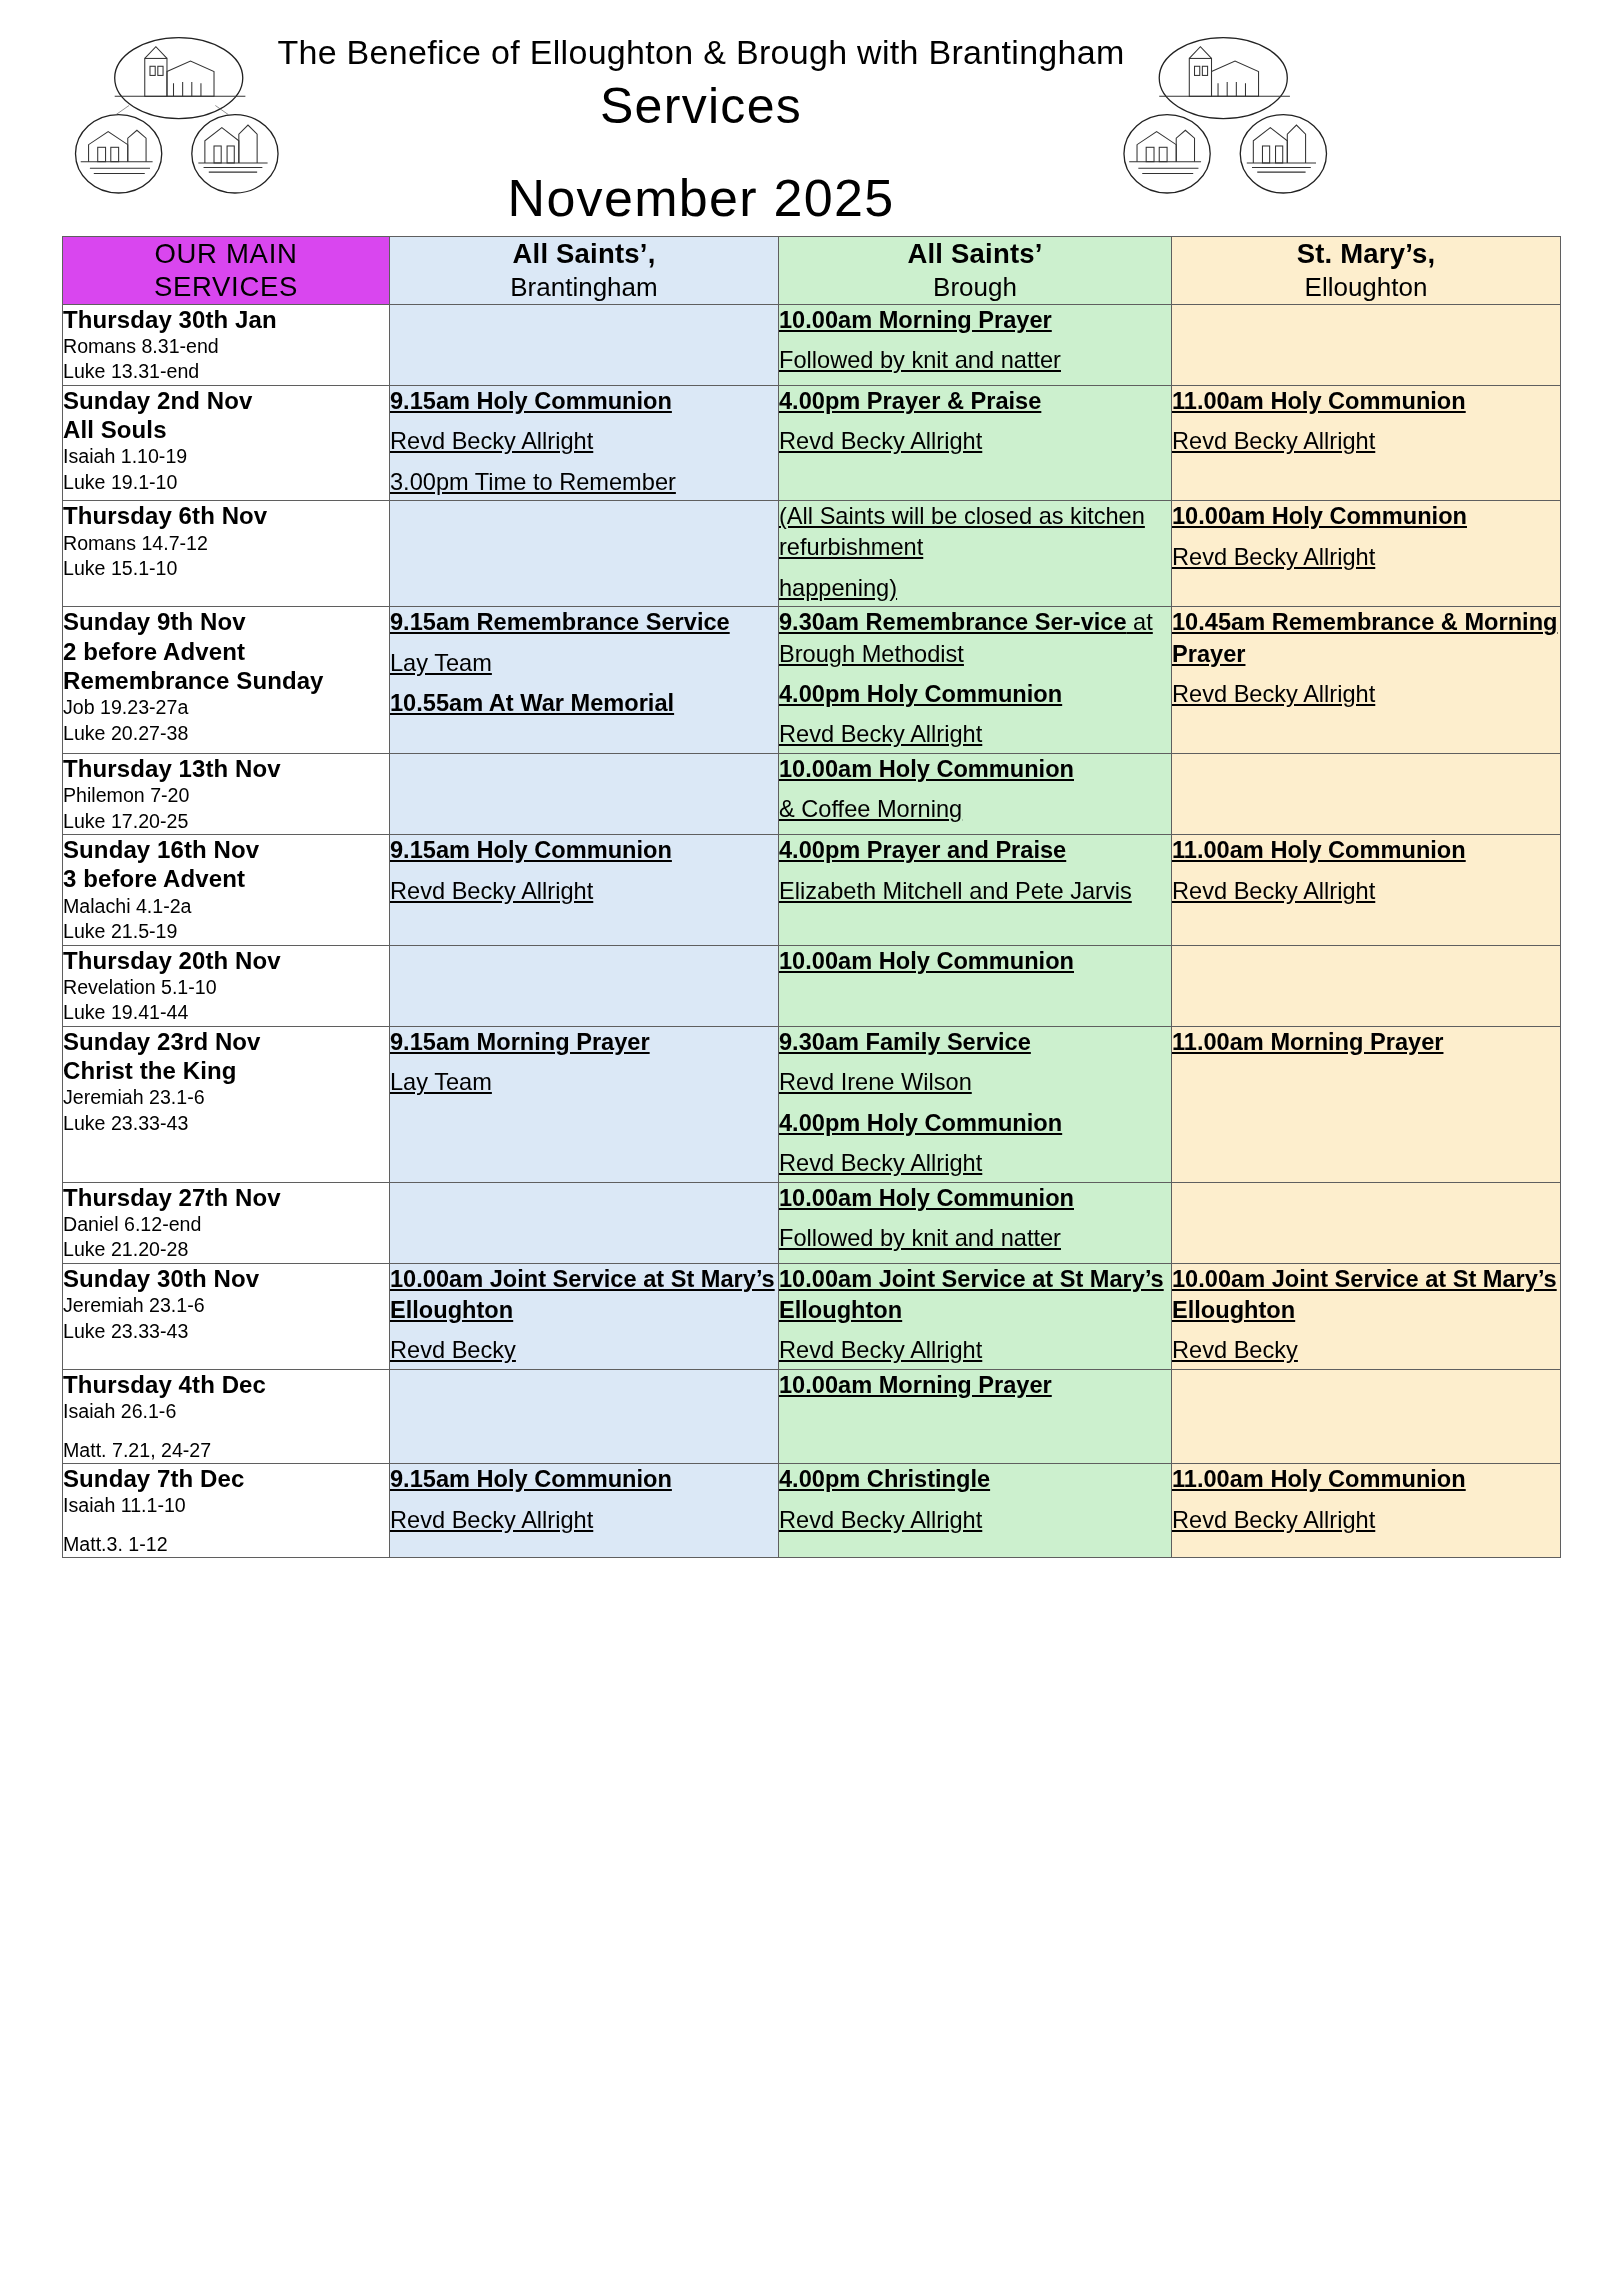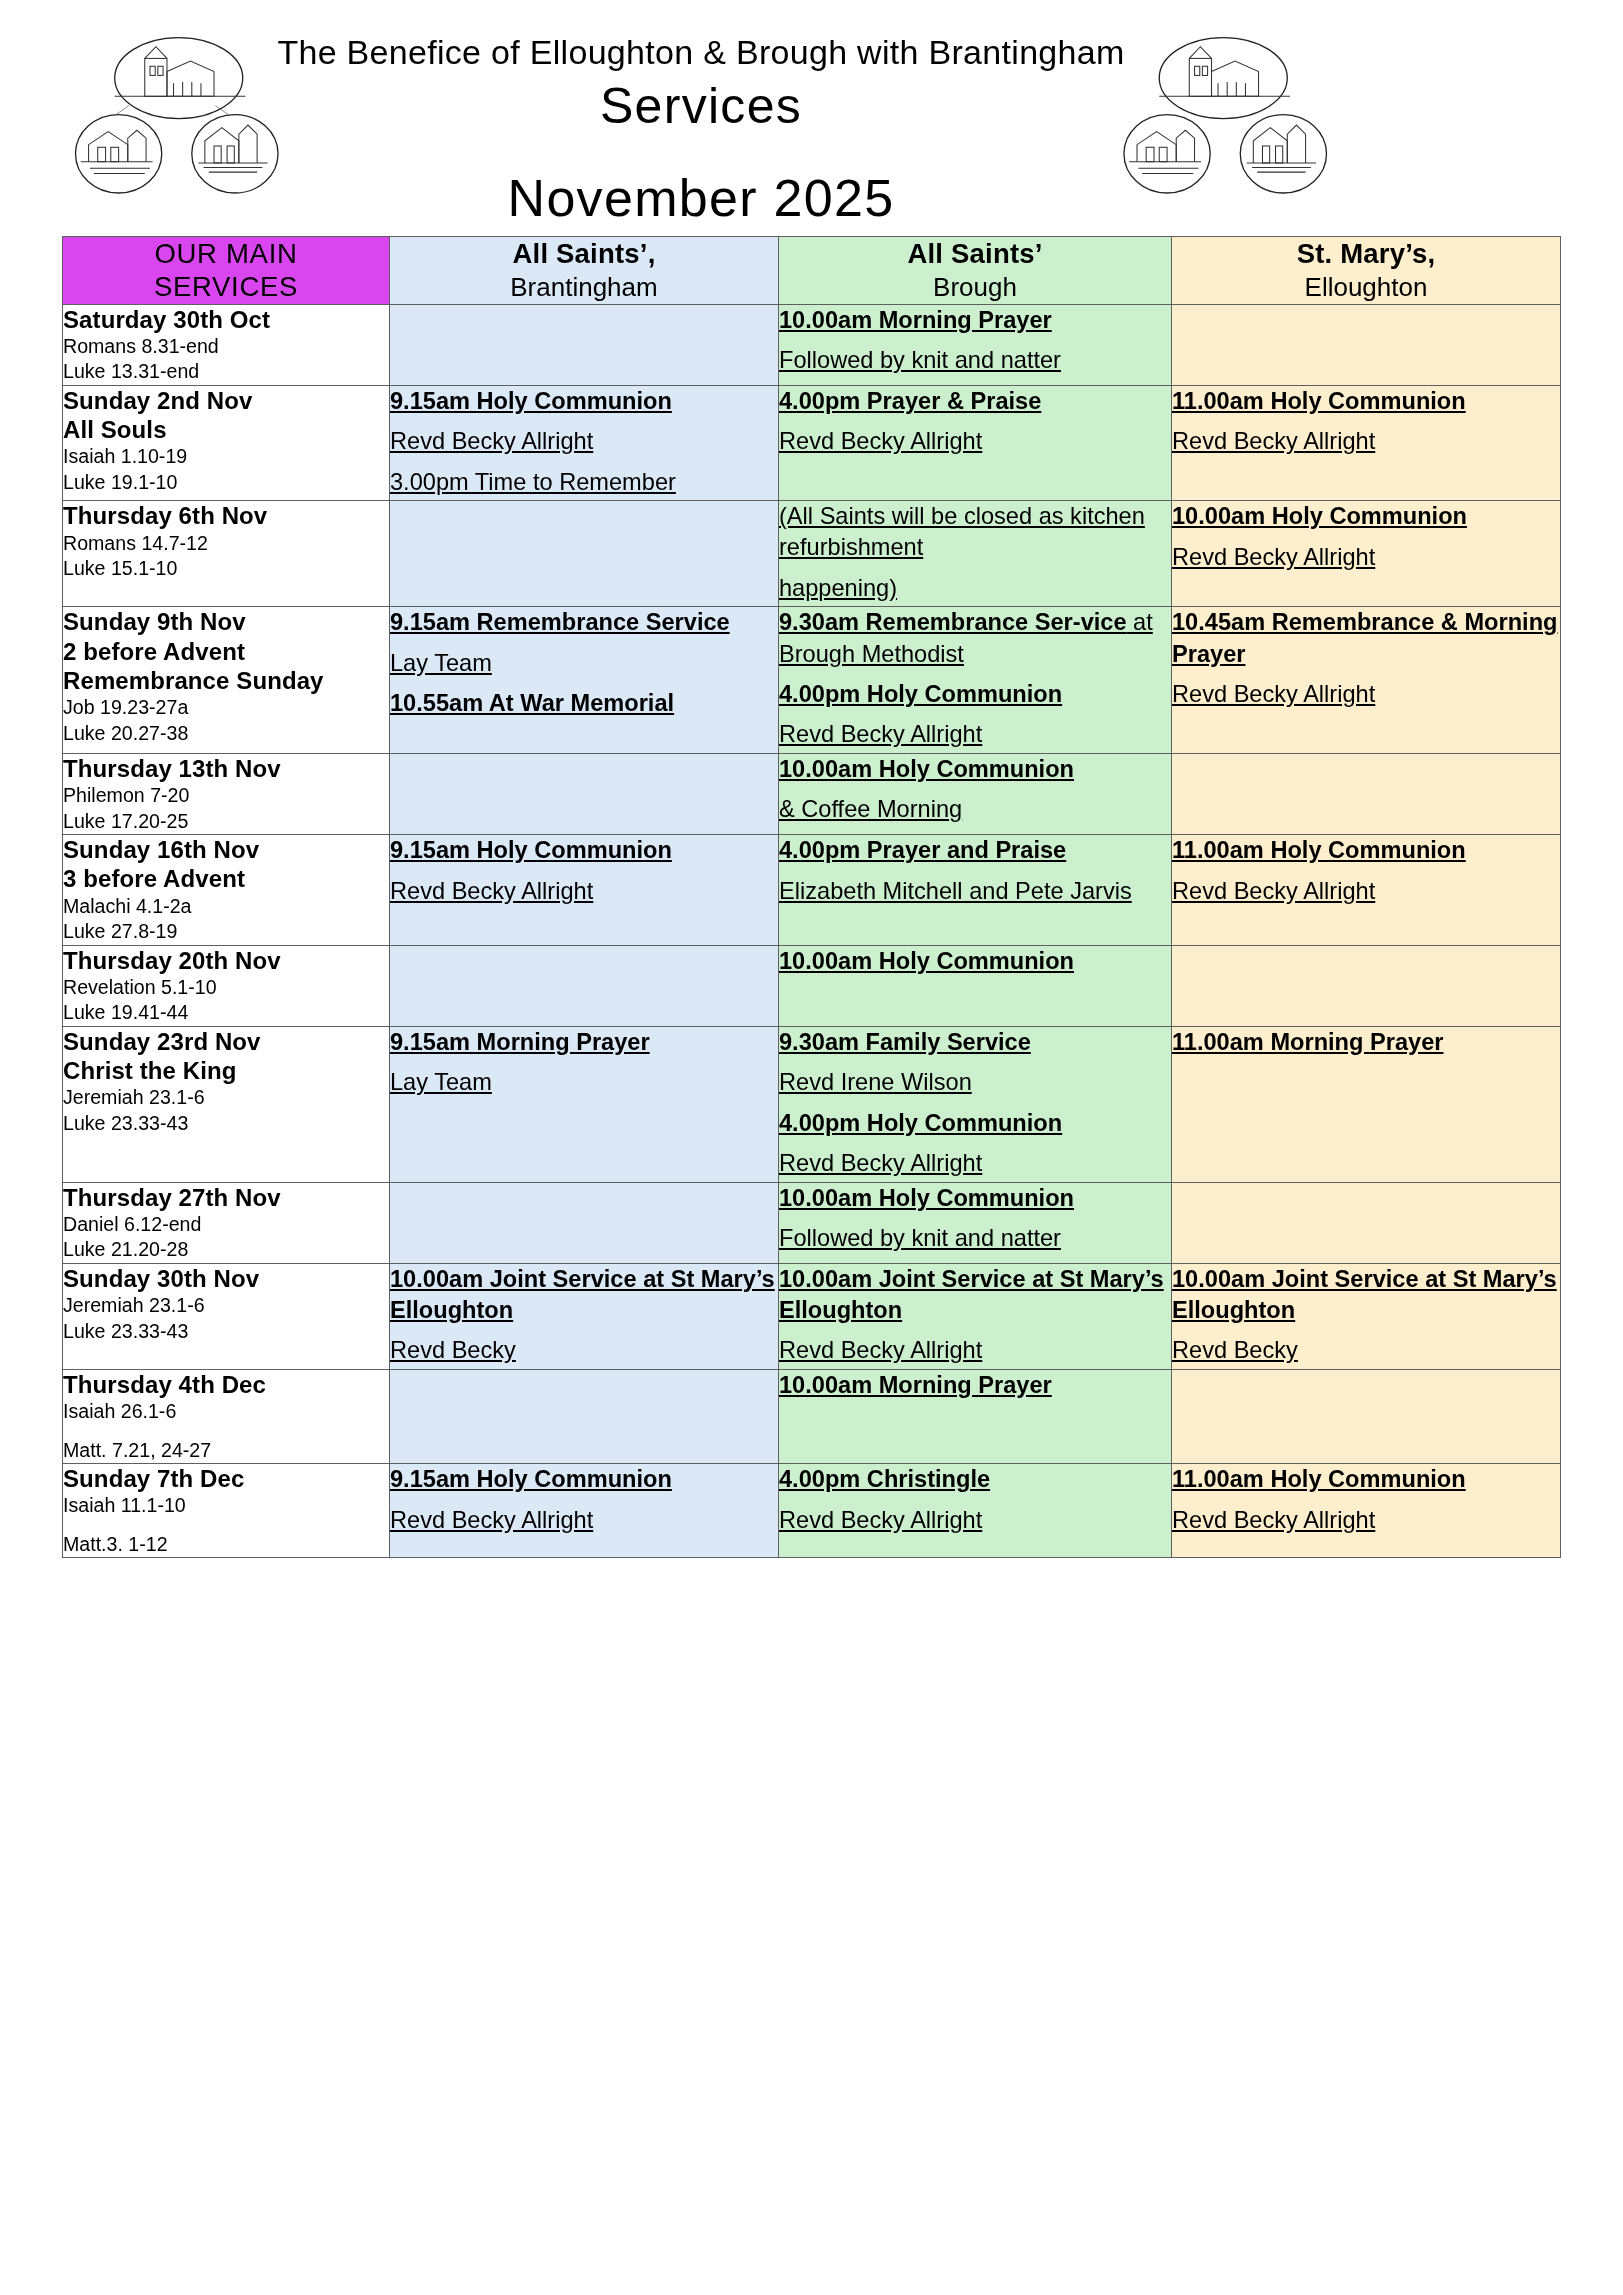--- a/index.html
+++ b/index.html
@@ -236,21 +236,21 @@
         </th>
         <th class="h3">
           <div class="h-bold">St. Mary’s,</div>
           <div class="h-sub">Elloughton</div>
         </th>
       </tr>
     </thead>
     <tbody id="tbody">
         <tr>
           <td class="col-date">
-            <div class="date-title">Saturday 30th Oct</div>
+            <div class="date-title">Thursday 30th Jan</div>
             <div class="date-ref">Romans 8.31-end</div>
             <div class="date-ref">Luke 13.31-end</div>
           </td>
           <td class="col-brant"></td>
           <td class="col-brough">
             <div class="ev b">10.00am Morning Prayer</div>
             <div class="ev n gap">Followed by knit and natter</div>
           </td>
           <td class="col-ell"></td>
         </tr>
@@ -325,21 +325,21 @@
             <div class="ev b">10.00am Holy Communion</div>
             <div class="ev n gap">&amp; Coffee Morning</div>
           </td>
           <td class="col-ell"></td>
         </tr>
         <tr>
           <td class="col-date">
             <div class="date-title">Sunday 16th Nov</div>
             <div class="date-title">3 before Advent</div>
             <div class="date-ref">Malachi 4.1-2a</div>
-            <div class="date-ref">Luke 27.8-19</div>
+            <div class="date-ref">Luke 21.5-19</div>
           </td>
           <td class="col-brant">
             <div class="ev b">9.15am Holy Communion</div>
             <div class="ev n gap">Revd Becky Allright</div>
           </td>
           <td class="col-brough">
             <div class="ev b">4.00pm Prayer and Praise</div>
             <div class="ev n gap">Elizabeth Mitchell and Pete Jarvis</div>
           </td>
           <td class="col-ell">

